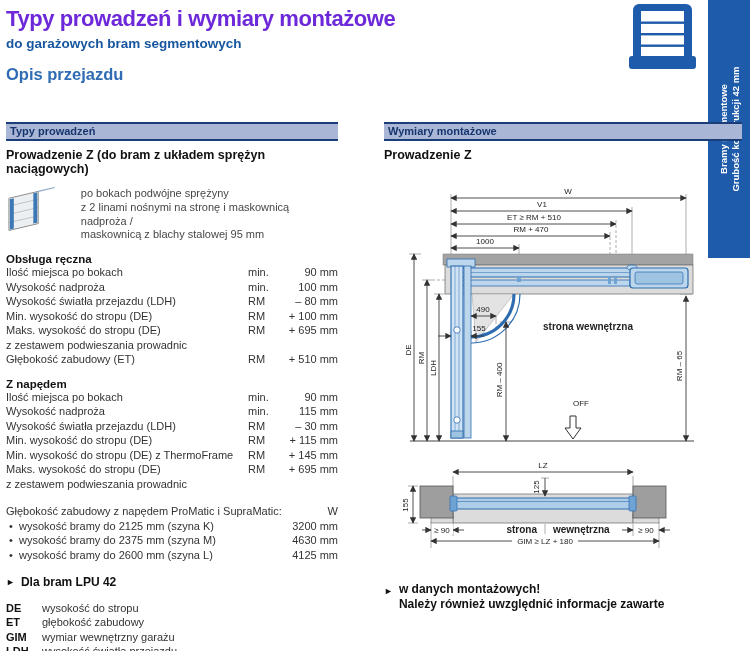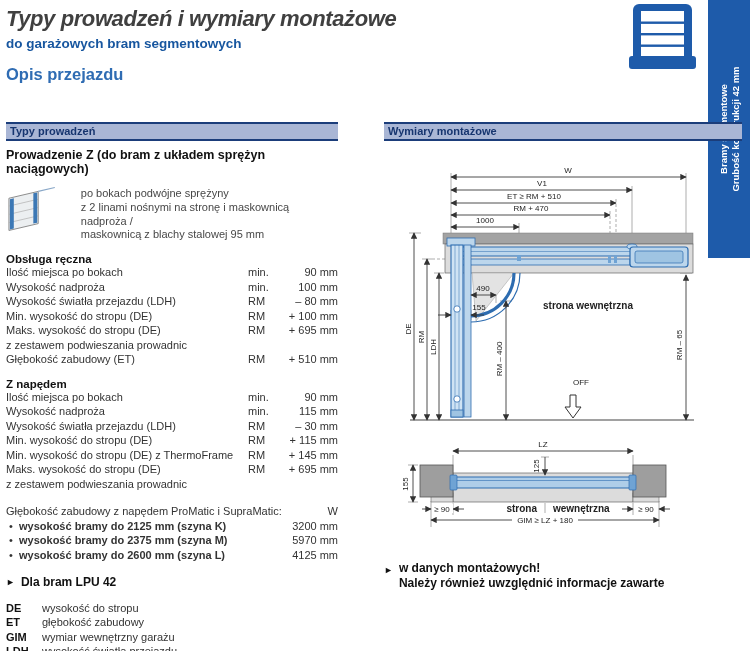--- a/index.html
+++ b/index.html
@@ -1,20 +1,20 @@
 <!DOCTYPE html>
 <html><head>
 <meta charset="utf-8">
 <style>
   * { margin:0; padding:0; box-sizing:border-box; }
   html,body { width:750px; height:651px; }
   body { font-family:"Liberation Sans", sans-serif; background:#fff; position:relative; overflow:hidden; color:#222; }
 
   .hdr { position:absolute; left:6px; top:6px; }
-  .title { font-size:22px; font-weight:700; color:#404040; letter-spacing:-0.4px;font-style:italic; }
+  .title { font-size:22px; font-weight:700; color:#6d28d9; letter-spacing:-0.4px; }
   .subtitle { font-size:13.5px; font-weight:700; color:#17569f; margin-top:4px; }
   .section-label { font-size:16.5px; font-weight:700; color:#2f6cb3; margin-top:14px; }
 
   .door-icon { position:absolute; left:629px; top:4px; }
 
   .side-tab { position:absolute; right:0; top:0; width:42px; height:258px; background:#1e5baa; }
   .side-tab .rot { position:absolute; left:50%; top:50%; width:250px;
     transform:translate(-50%,-50%) rotate(-90deg); text-align:center;
     color:#fff; font-size:9.5px; font-weight:700; line-height:11.5px; }
 
@@ -35,21 +35,21 @@
   .row .lbl { flex:1; }
   .row .q { width:34px; }
   .row .v { width:56px; text-align:right; }
 
   .depth { margin-top:13px; font-size:11px; line-height:14.5px; color:#333; }
   .depth-head { display:flex; }
   .depth-head .lbl { flex:1; }
   .depth-head .v, .item .v { width:56px; text-align:right; }
   .item { display:flex; }
   .item .blt { width:10px; margin-left:3px; }
-  .item .lbl { flex:1;font-weight:bold; }
+  .item .lbl { flex:1; }
 
   .callout { display:flex; gap:6px; font-size:12px; font-weight:700; margin-top:13px; color:#111; }
   .marker { font-size:9px; padding-top:2px; color:#111; }
 
   .legend { margin-top:12px; }
   .lrow { display:flex; font-size:11px; line-height:14.2px; color:#333; }
   .lrow .term { width:36px; font-weight:700; color:#111; }
   .lrow .def { flex:1; }
 
   .note { display:flex; gap:6px; margin-top:12px; font-size:12px; font-weight:700; color:#111; line-height:15px; }
@@ -192,21 +192,21 @@
       <span class="v">W</span>
     </div>
     <div class="item">
         <span class="blt">•</span>
         <span class="lbl">wysokość bramy do 2125 mm (szyna K)</span>
         <span class="v">3200 mm</span>
       </div>
     <div class="item">
         <span class="blt">•</span>
         <span class="lbl">wysokość bramy do 2375 mm (szyna M)</span>
-        <span class="v">5970 mm</span>
+        <span class="v">4630 mm</span>
       </div>
     <div class="item">
         <span class="blt">•</span>
         <span class="lbl">wysokość bramy do 2600 mm (szyna L)</span>
         <span class="v">4125 mm</span>
       </div>
   </div>
 
   <div class="callout">
     <span class="marker">►</span>
@@ -235,20 +235,21 @@
         <span class="def">
           <span style="display:block">wymiar ościeżnicy w świetle (wymiar zamówieniowy)</span>
         </span>
       </div>
 
   </div>
 </section>
 
 <section class="col col-right">
   <div class="bar">Wymiary montażowe</div>
+  <div class="sub">Prowadzenie Z</div>
 
   <svg class="drawing" width="358" height="268" viewBox="0 0 358 268">
     <defs>
       <marker id="arr" viewBox="0 0 10 10" refX="9" refY="5" markerWidth="7" markerHeight="7" orient="auto-start-reverse">
         <path d="M0,0 L10,5 L0,10 z" fill="#333"></path>
       </marker>
     </defs>
 
     <g class="ext">
       <line x1="67" y1="14" x2="67" y2="80"></line>

